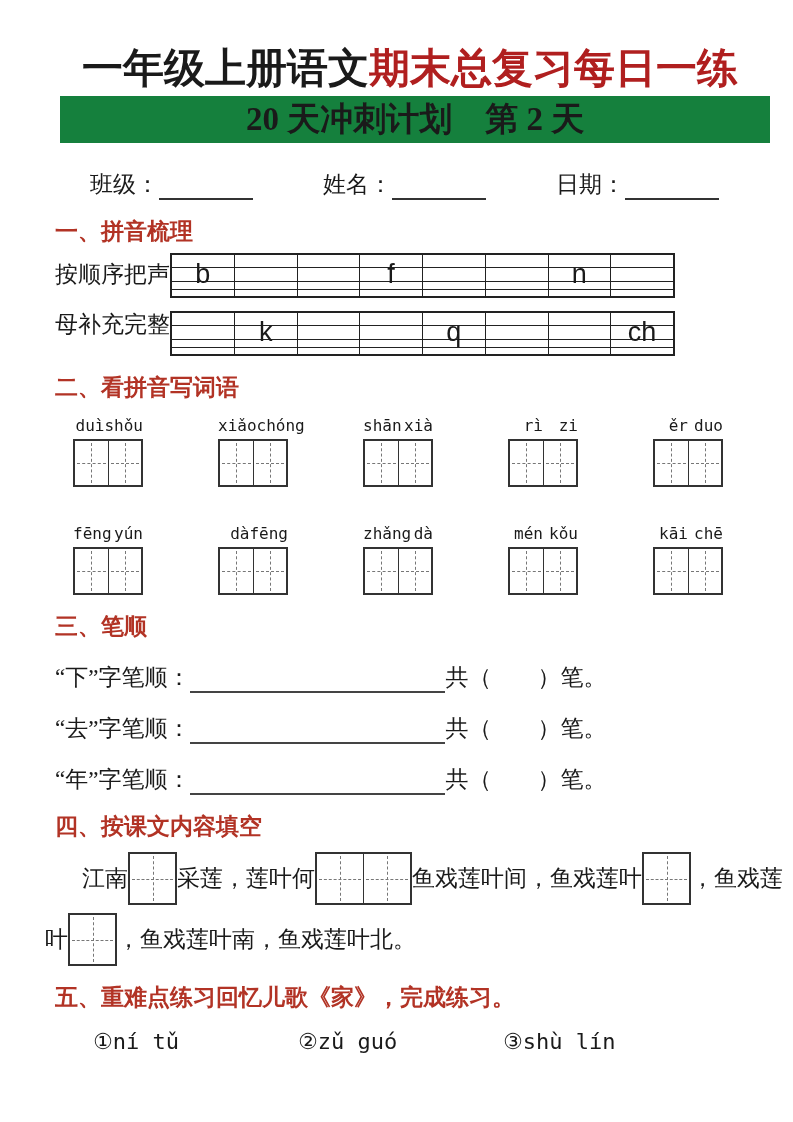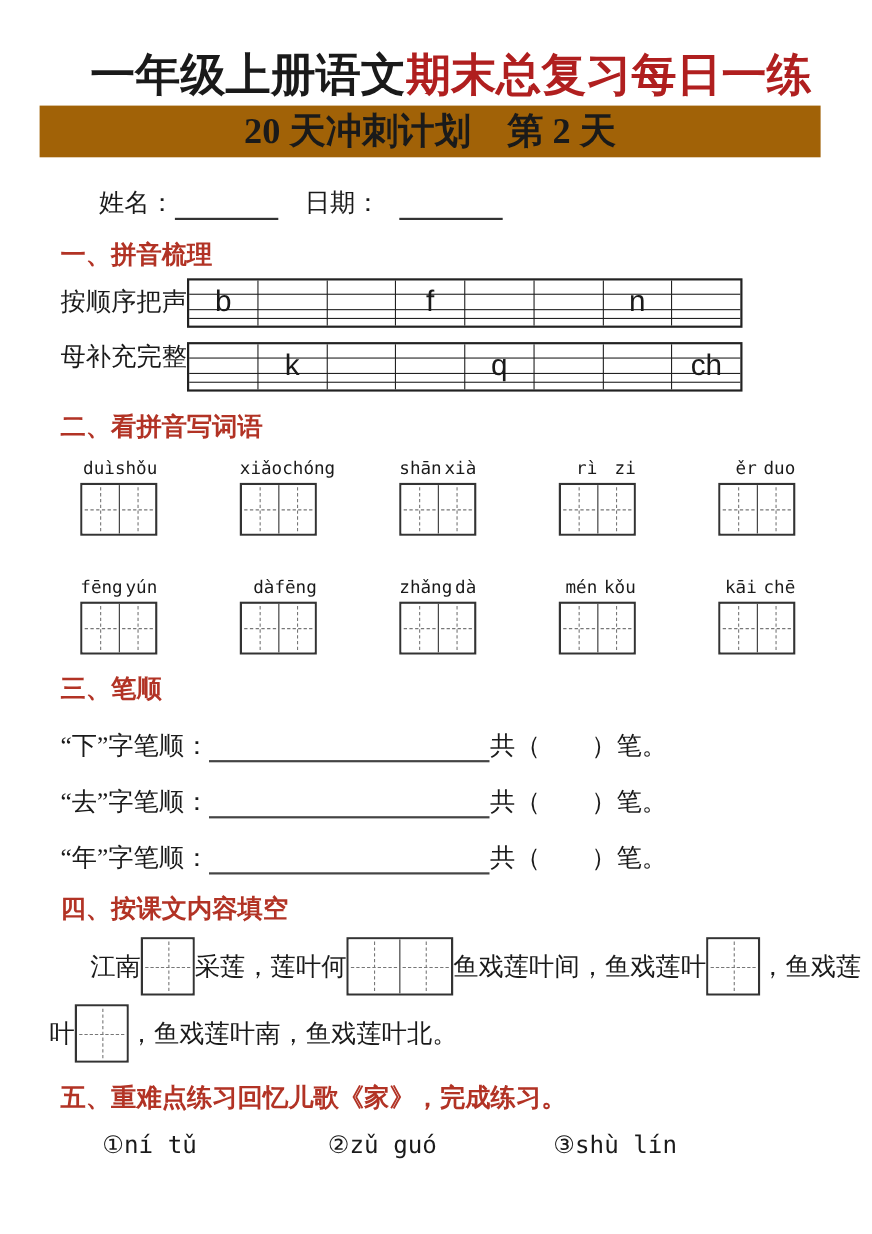--- a/index.html
+++ b/index.html
@@ -7,28 +7,28 @@
   .page {
     position:relative; width:793px; height:1122px; background:#ffffff;
     font-family:"Liberation Serif","DejaVu Serif",serif; color:#1a1a1a;
     overflow:hidden;
   }
   
   .title { padding:46px 0 0 82px; font-size:41px; font-weight:bold; line-height:1.1; white-space:nowrap; }
   .t-red { color:#b01f1f; }
   
   .banner {
-    margin:5px 0 0 36px; width:710px; height:47px; background:#a16207;
+    margin:5px 0 0 60px; width:710px; height:47px; background:#15803d;
     display:flex; align-items:center; justify-content:center;
     font-size:33px; font-weight:bold; white-space:nowrap;
   }
   
   .fields { display:flex; margin:26px 0 0 90px; font-size:23px; }
   .field { display:flex; align-items:flex-end; }
-  .field + .field { margin-left:24px;gap:17px; }
+  .field + .field { margin-left:70px; }
   .blank { width:94px; height:26px; border-bottom:2px solid #333; }
   
   .sec-head { margin:16px 0 0 55px; font-size:23px; font-weight:bold; color:#b23325; white-space:nowrap; }
   
   .s1-body { display:flex; margin:6px 0 0 55px; }
   .s1-side { width:115px; font-size:23px; line-height:28px; padding-top:8px; }
   .s1-side .side2 { margin-top:22px; }
   .pgrid { position:relative; width:505px; height:45px; border:2px solid #222; display:flex; background:#fff; }
   .pgrid + .pgrid { margin-top:13px; }
   .pline { position:absolute; left:0; right:0; border-top:1px solid #222; z-index:1; }
@@ -70,20 +70,24 @@
 <div class="page">
 
   <div class="title"><span class="t-black">一年级上册语文</span><span class="t-red">期末总复习每日一练</span></div>
 
   <div class="banner">
     <span>20 天冲刺计划　第 2 天</span>
   </div>
 
   <div class="fields">
     <div class="field">
+      <span>班级：</span>
+      <span class="blank"></span>
+    </div>
+    <div class="field">
       <span>姓名：</span>
       <span class="blank"></span>
     </div>
     <div class="field">
       <span>日期：</span>
       <span class="blank"></span>
     </div>
   </div>
 
   <div class="sec-head">一、拼音梳理</div>

